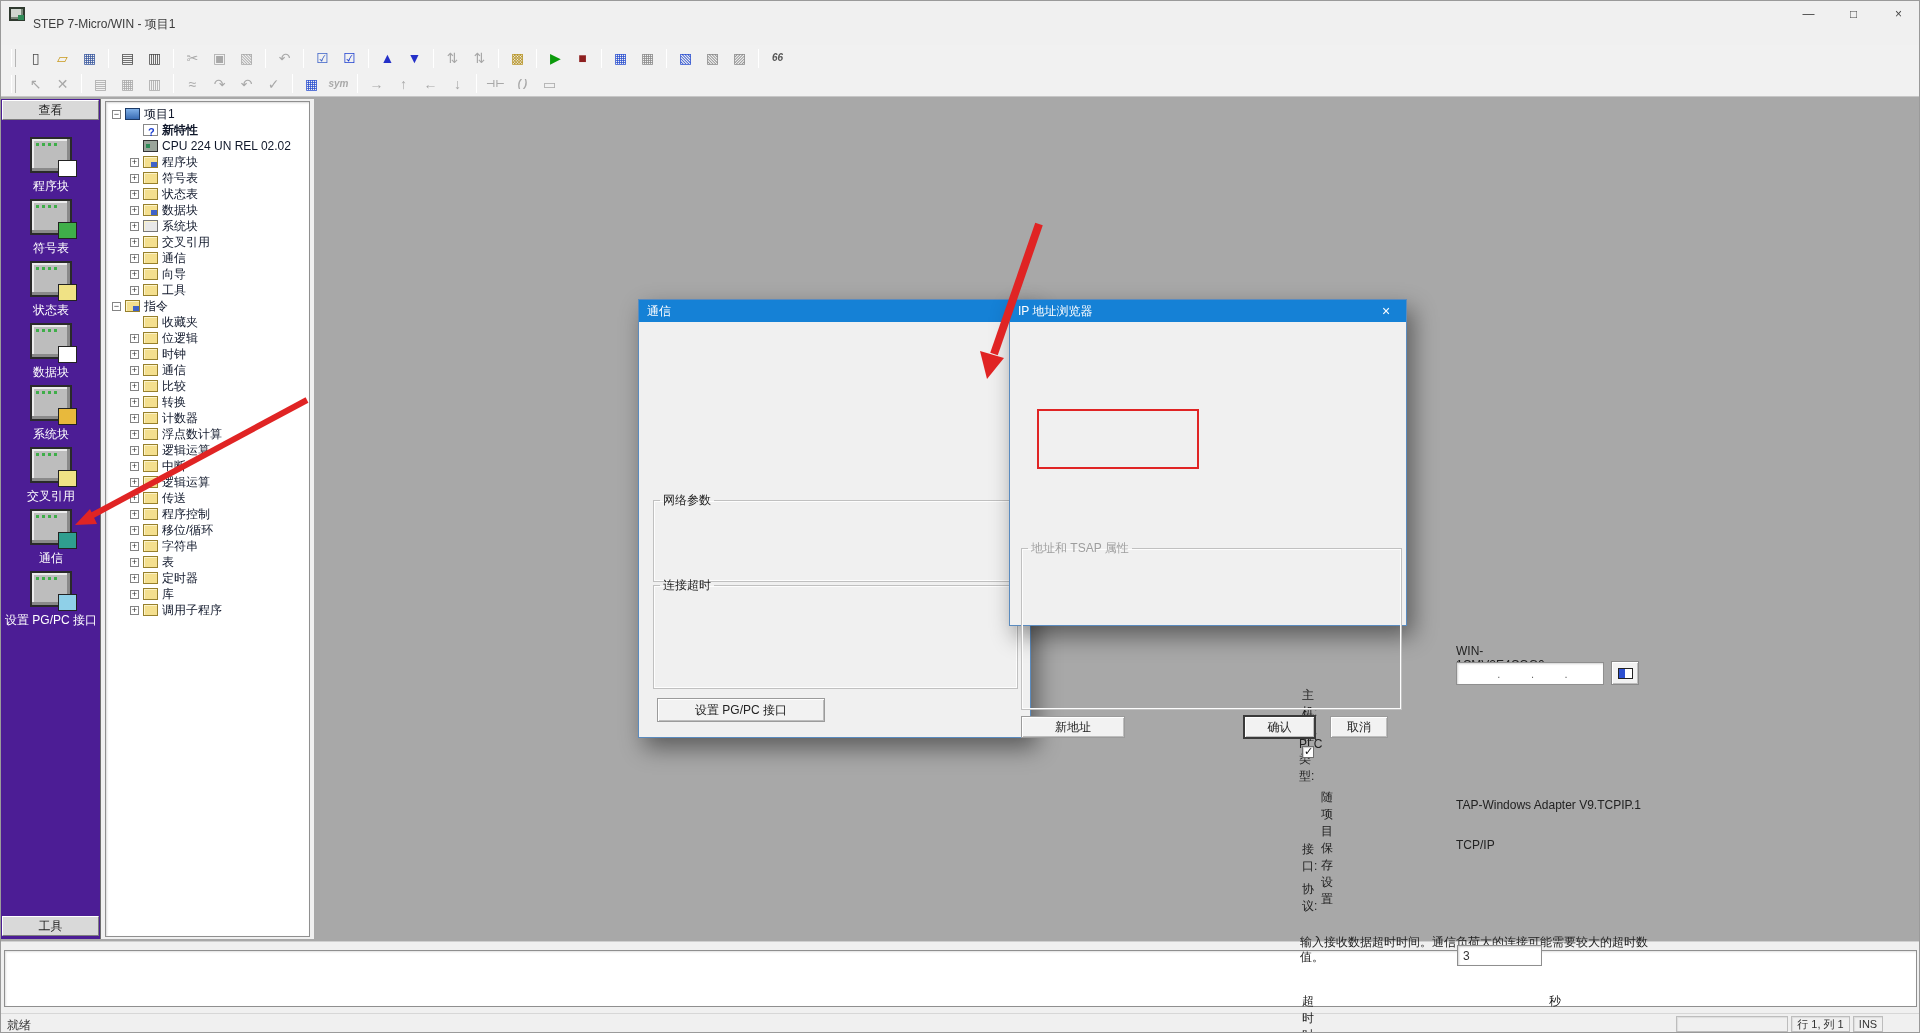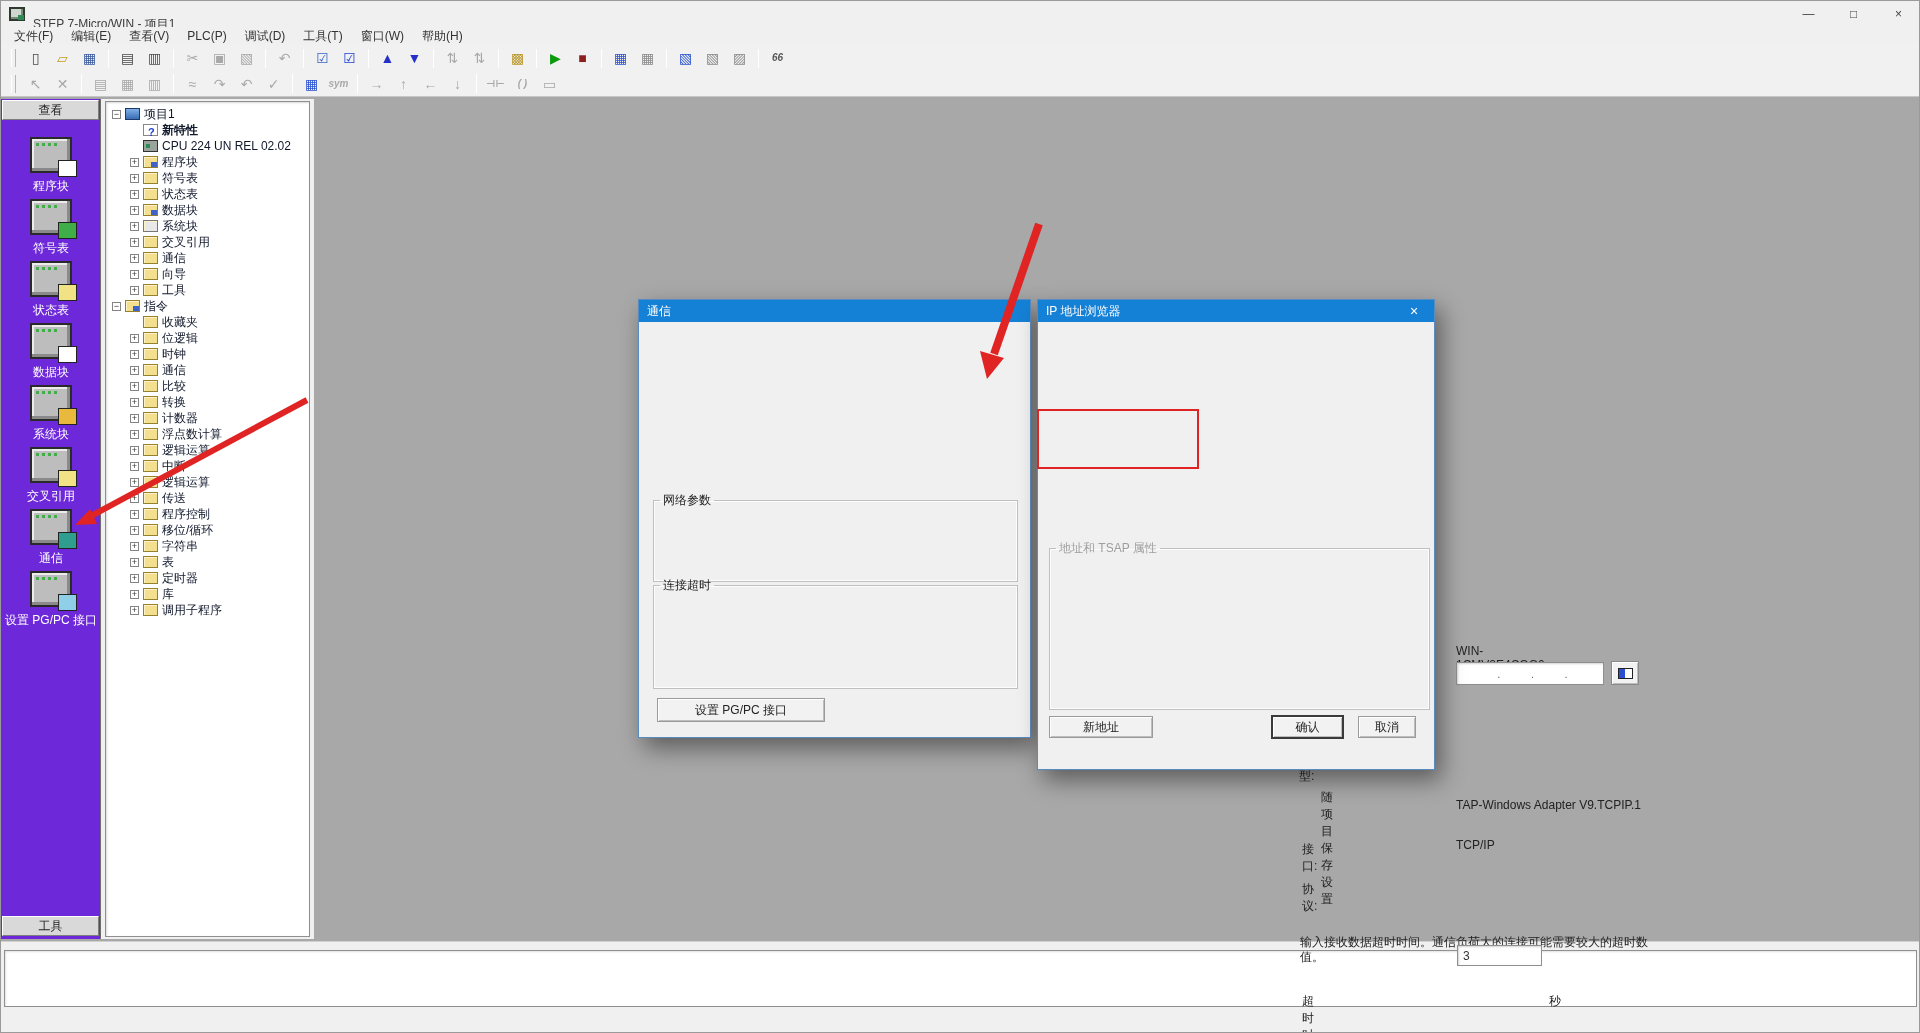--- a/index.html
+++ b/index.html
@@ -26,21 +26,21 @@
   .toolbar:before { content:""; width:3px; height:18px; border-left:1px solid #fff; border-right:1px solid #b5b5b5; margin-right:6px; }
   .tsep { width:1px; height:19px; background:#c9c9c9; border-right:1px solid #fff; margin:0 5px; }
   .tbtn { width:25px; height:23px; display:flex; align-items:center; justify-content:center; margin:0 1px; border:1px solid transparent; }
   .tbtn .glyph { font-size:14px; line-height:14px; }
   .tbtn.small .glyph { font-size:10px; font-style:italic; font-weight:bold; }
 
   
   .workspace { position:absolute; left:0; top:96px; width:1920px; height:844px; background:#a8a8a8; }
 
   
-  .navbar { position:absolute; left:0; top:98px; width:100px; height:840px; background:#6d28d9; border-right:1px solid #6d6d6d; }
+  .navbar { position:absolute; left:0; top:98px; width:100px; height:840px; background:#4c1d95; border-right:1px solid #6d6d6d; }
   .nav-head { position:absolute; left:1px; width:97px; height:20px; background:#d9d9d9; border:1px solid; border-color:#ffffff #7e7e7e #7e7e7e #ffffff; display:flex; align-items:center; justify-content:center; color:#222; }
   .nav-head.top { top:1px; }
   .nav-head.bottom { top:817px; }
   .side-item { position:absolute; left:0; width:100px; text-align:center; }
   .side-icon { width:42px; height:36px; margin:0 auto; background:#bdbdbd; border:2px solid #2a2a2a; box-shadow:inset -3px -3px 0 #8a8a8a, inset 2px 2px 0 #ececec; position:relative; }
   .side-icon:before { content:""; position:absolute; left:4px; top:4px; width:22px; height:3px; background:repeating-linear-gradient(90deg,#3fae49 0 3px,transparent 3px 6px); }
   .side-icon .acc { position:absolute; right:-7px; bottom:-6px; width:19px; height:17px; border:1px solid #222; }
   .side-label { margin-top:7px; color:#ffffff; font-size:12px; line-height:13px; padding:0 1px; }
 
   
@@ -107,30 +107,20 @@
         </div>
       <div class="winbtn">
           <span>□</span>
         </div>
       <div class="winbtn">
           <span>×</span>
         </div>
     </div>
   </div>
 
-  <div class="menubar" id="menubar">
-      <div class="menu-item">文件(F)</div>
-      <div class="menu-item">编辑(E)</div>
-      <div class="menu-item">查看(V)</div>
-      <div class="menu-item">PLC(P)</div>
-      <div class="menu-item">调试(D)</div>
-      <div class="menu-item">工具(T)</div>
-      <div class="menu-item">窗口(W)</div>
-      <div class="menu-item">帮助(H)</div>
-    </div>
 
   <div class="toolbar toolbar1">
       <div class="tbtn">
         <span class="glyph" style="color: rgb(74, 74, 74);">▯</span>
       </div>
       <div class="tbtn">
         <span class="glyph" style="color: rgb(201, 154, 30);">▱</span>
       </div>
       <div class="tbtn">
         <span class="glyph" style="color: rgb(57, 88, 158);">▦</span>
@@ -526,21 +516,21 @@
     <div class="lab" style="left:661px; top:592px; width:350px; line-height:15px;">输入接收数据超时时间。通信负荷大的连接可能需要较大的超时数值。</div>
     <div class="lab" style="left:663px; top:650px;">超时时间:</div>
     <div class="field" style="left:818px; top:645px; width:85px; height:21px;">
         <span>3</span>
       </div>
     <div class="lab" style="left:910px; top:650px;">秒</div>
 
     <div class="btn" style="left:18px; top:398px; width:168px; height:24px;">设置 PG/PC 接口</div>
   </div>
 
-  <div class="dialog z-ip" style="left:1036px; top:298px; width:398px; height:471px;padding-left:27px;">
+  <div class="dialog z-ip" style="left:1008px; top:298px; width:398px; height:327px;padding-left:27px;">
     <div class="dlg-title">
         <span>IP 地址浏览器</span>
       </div>
     <div class="dlg-close">
         <span>×</span>
       </div>
 
     <div class="disabled-group">
       <fieldset style="left:11px; top:240px; width:381px; height:170px;">
         <legend>地址和 TSAP 属性</legend>
@@ -558,14 +548,20 @@
     <line x1="1038" y1="223" x2="993" y2="353" stroke="#e02424" stroke-width="8"></line>
     <polygon points="986,378 1003,357 979,350" fill="#e02424"></polygon>
     <line x1="306" y1="399" x2="90" y2="515" stroke="#e02424" stroke-width="6"></line>
     <polygon points="74,524 89,508 96,523" fill="#e02424"></polygon>
   </svg>
 
   <div class="outputbar">
     <div class="outputbox"></div>
   </div>
 
+  <div class="statusbar">
+    <div class="status-left">就绪</div>
+    <div class="sbox" style="left:1675px; width:112px;"></div>
+    <div class="sbox" style="left:1790px; width:59px;">行 1, 列 1</div>
+    <div class="sbox" style="left:1852px; width:30px;">INS</div>
+  </div>
 
 </div>
 
 </body></html>

